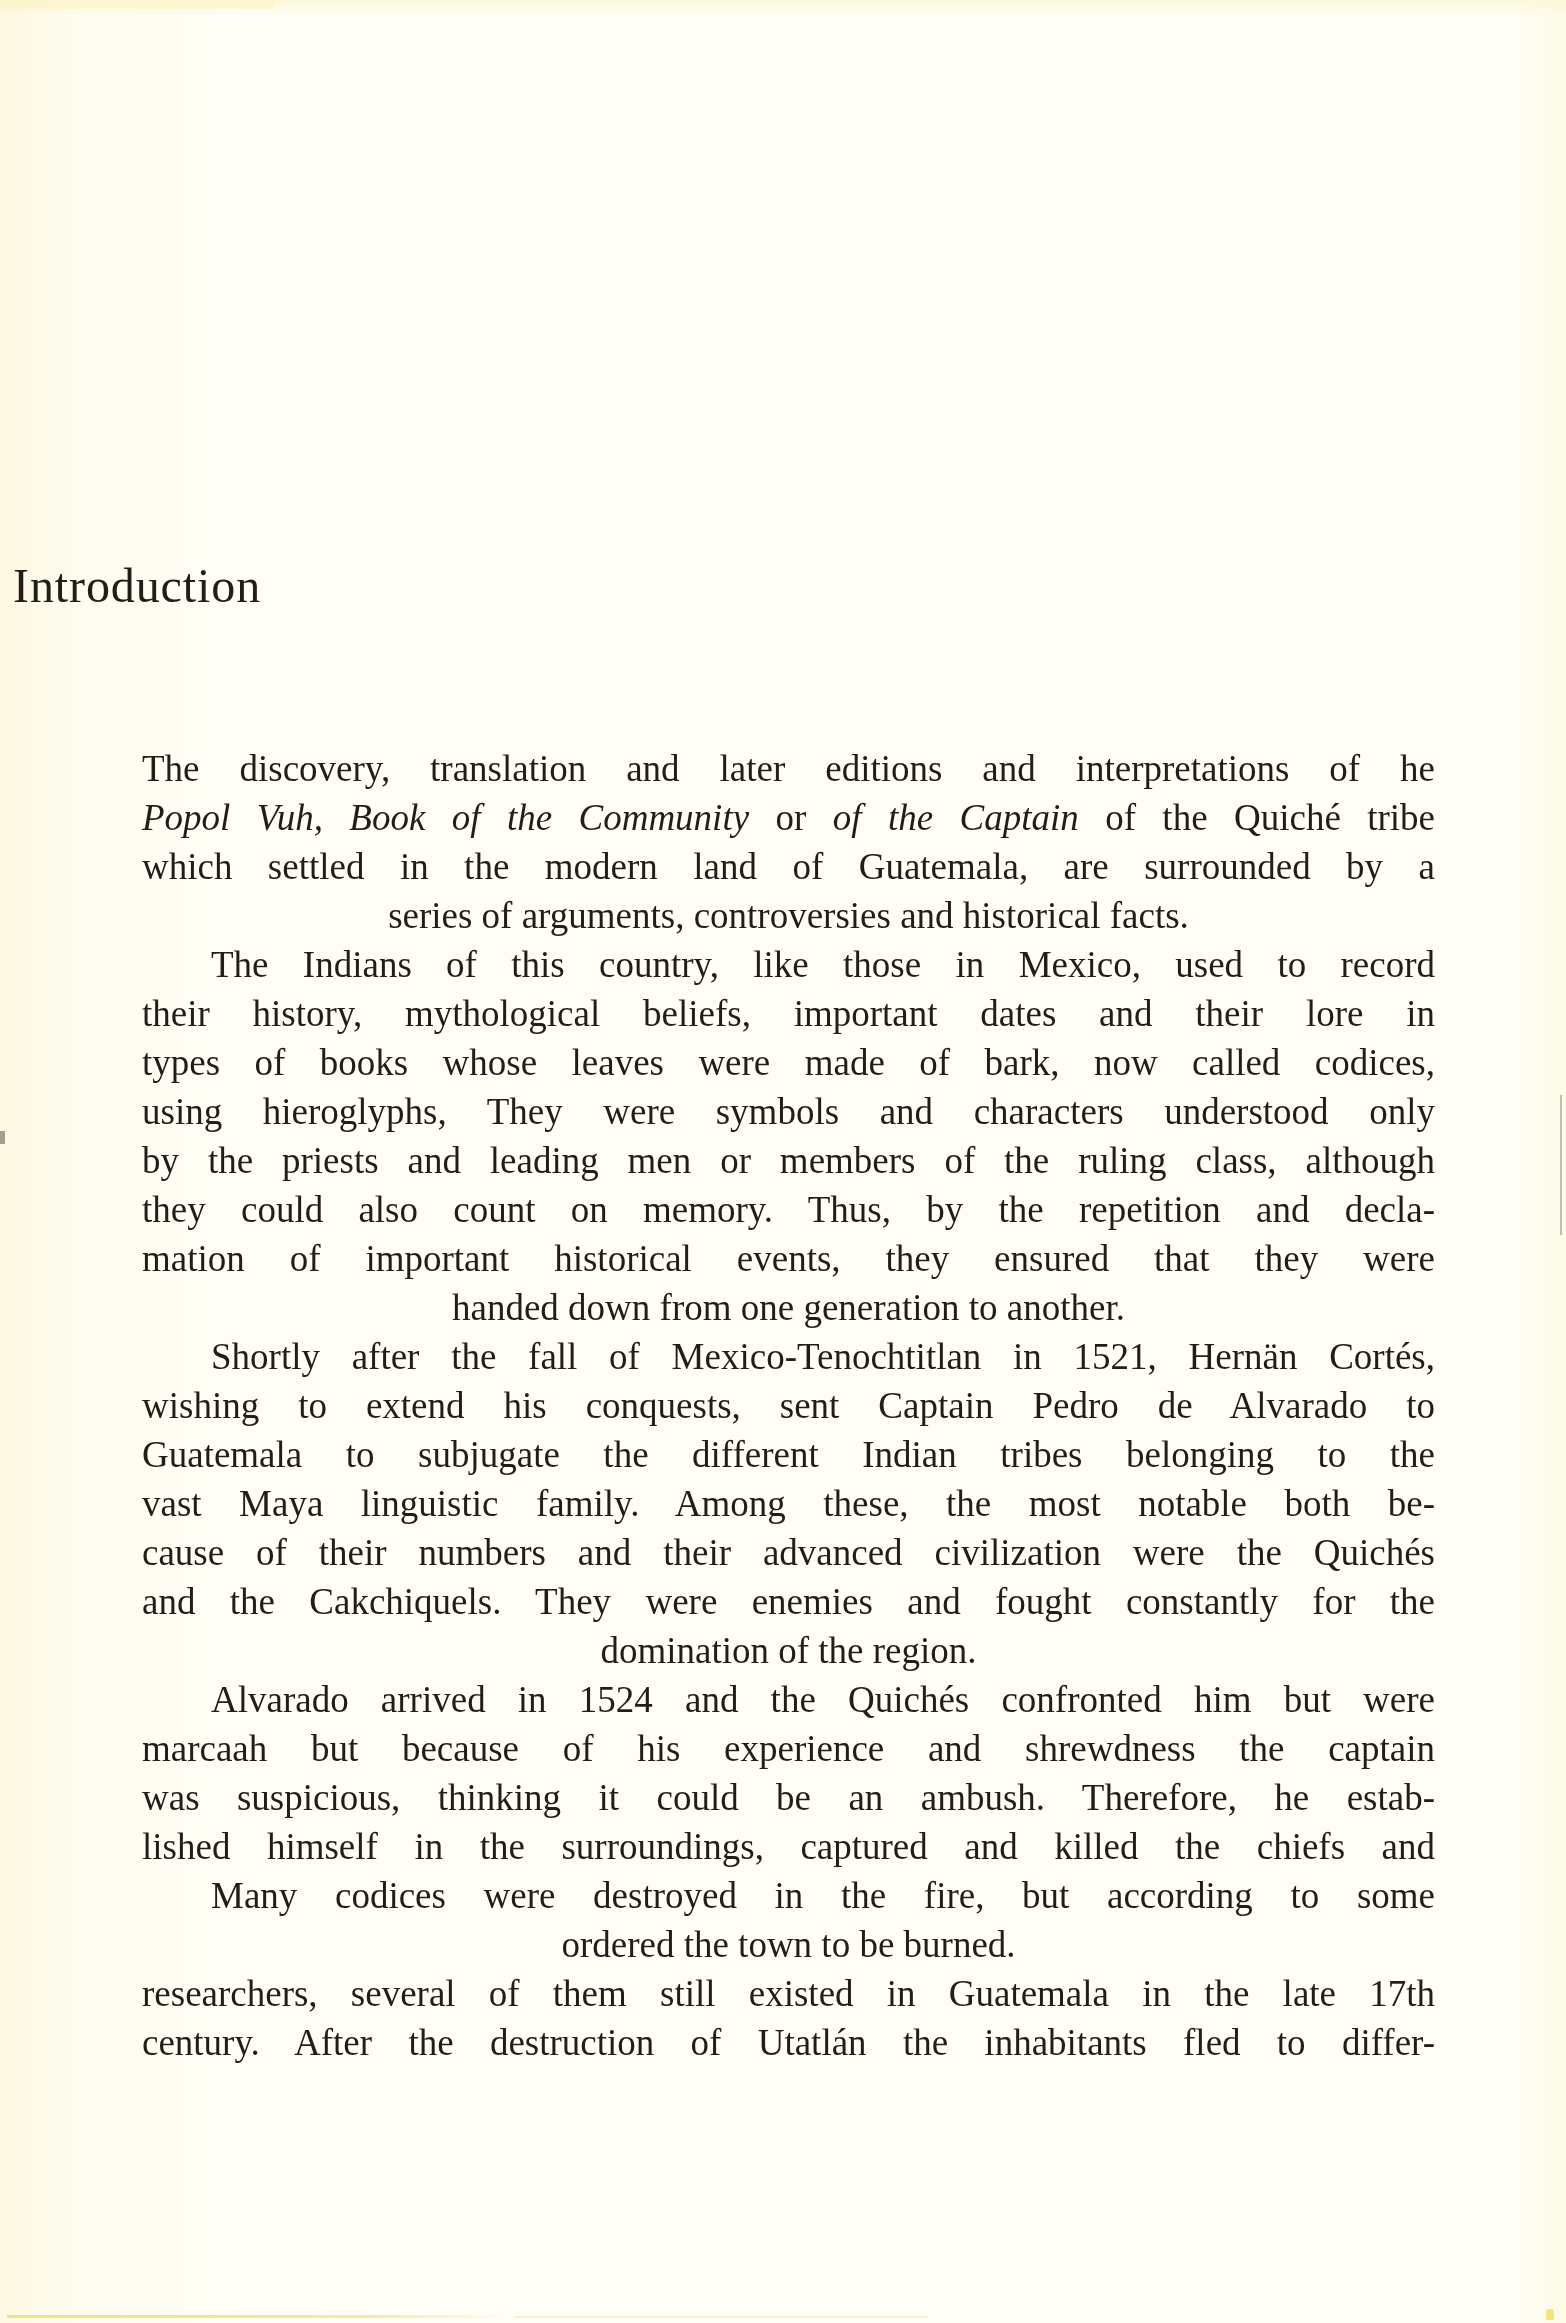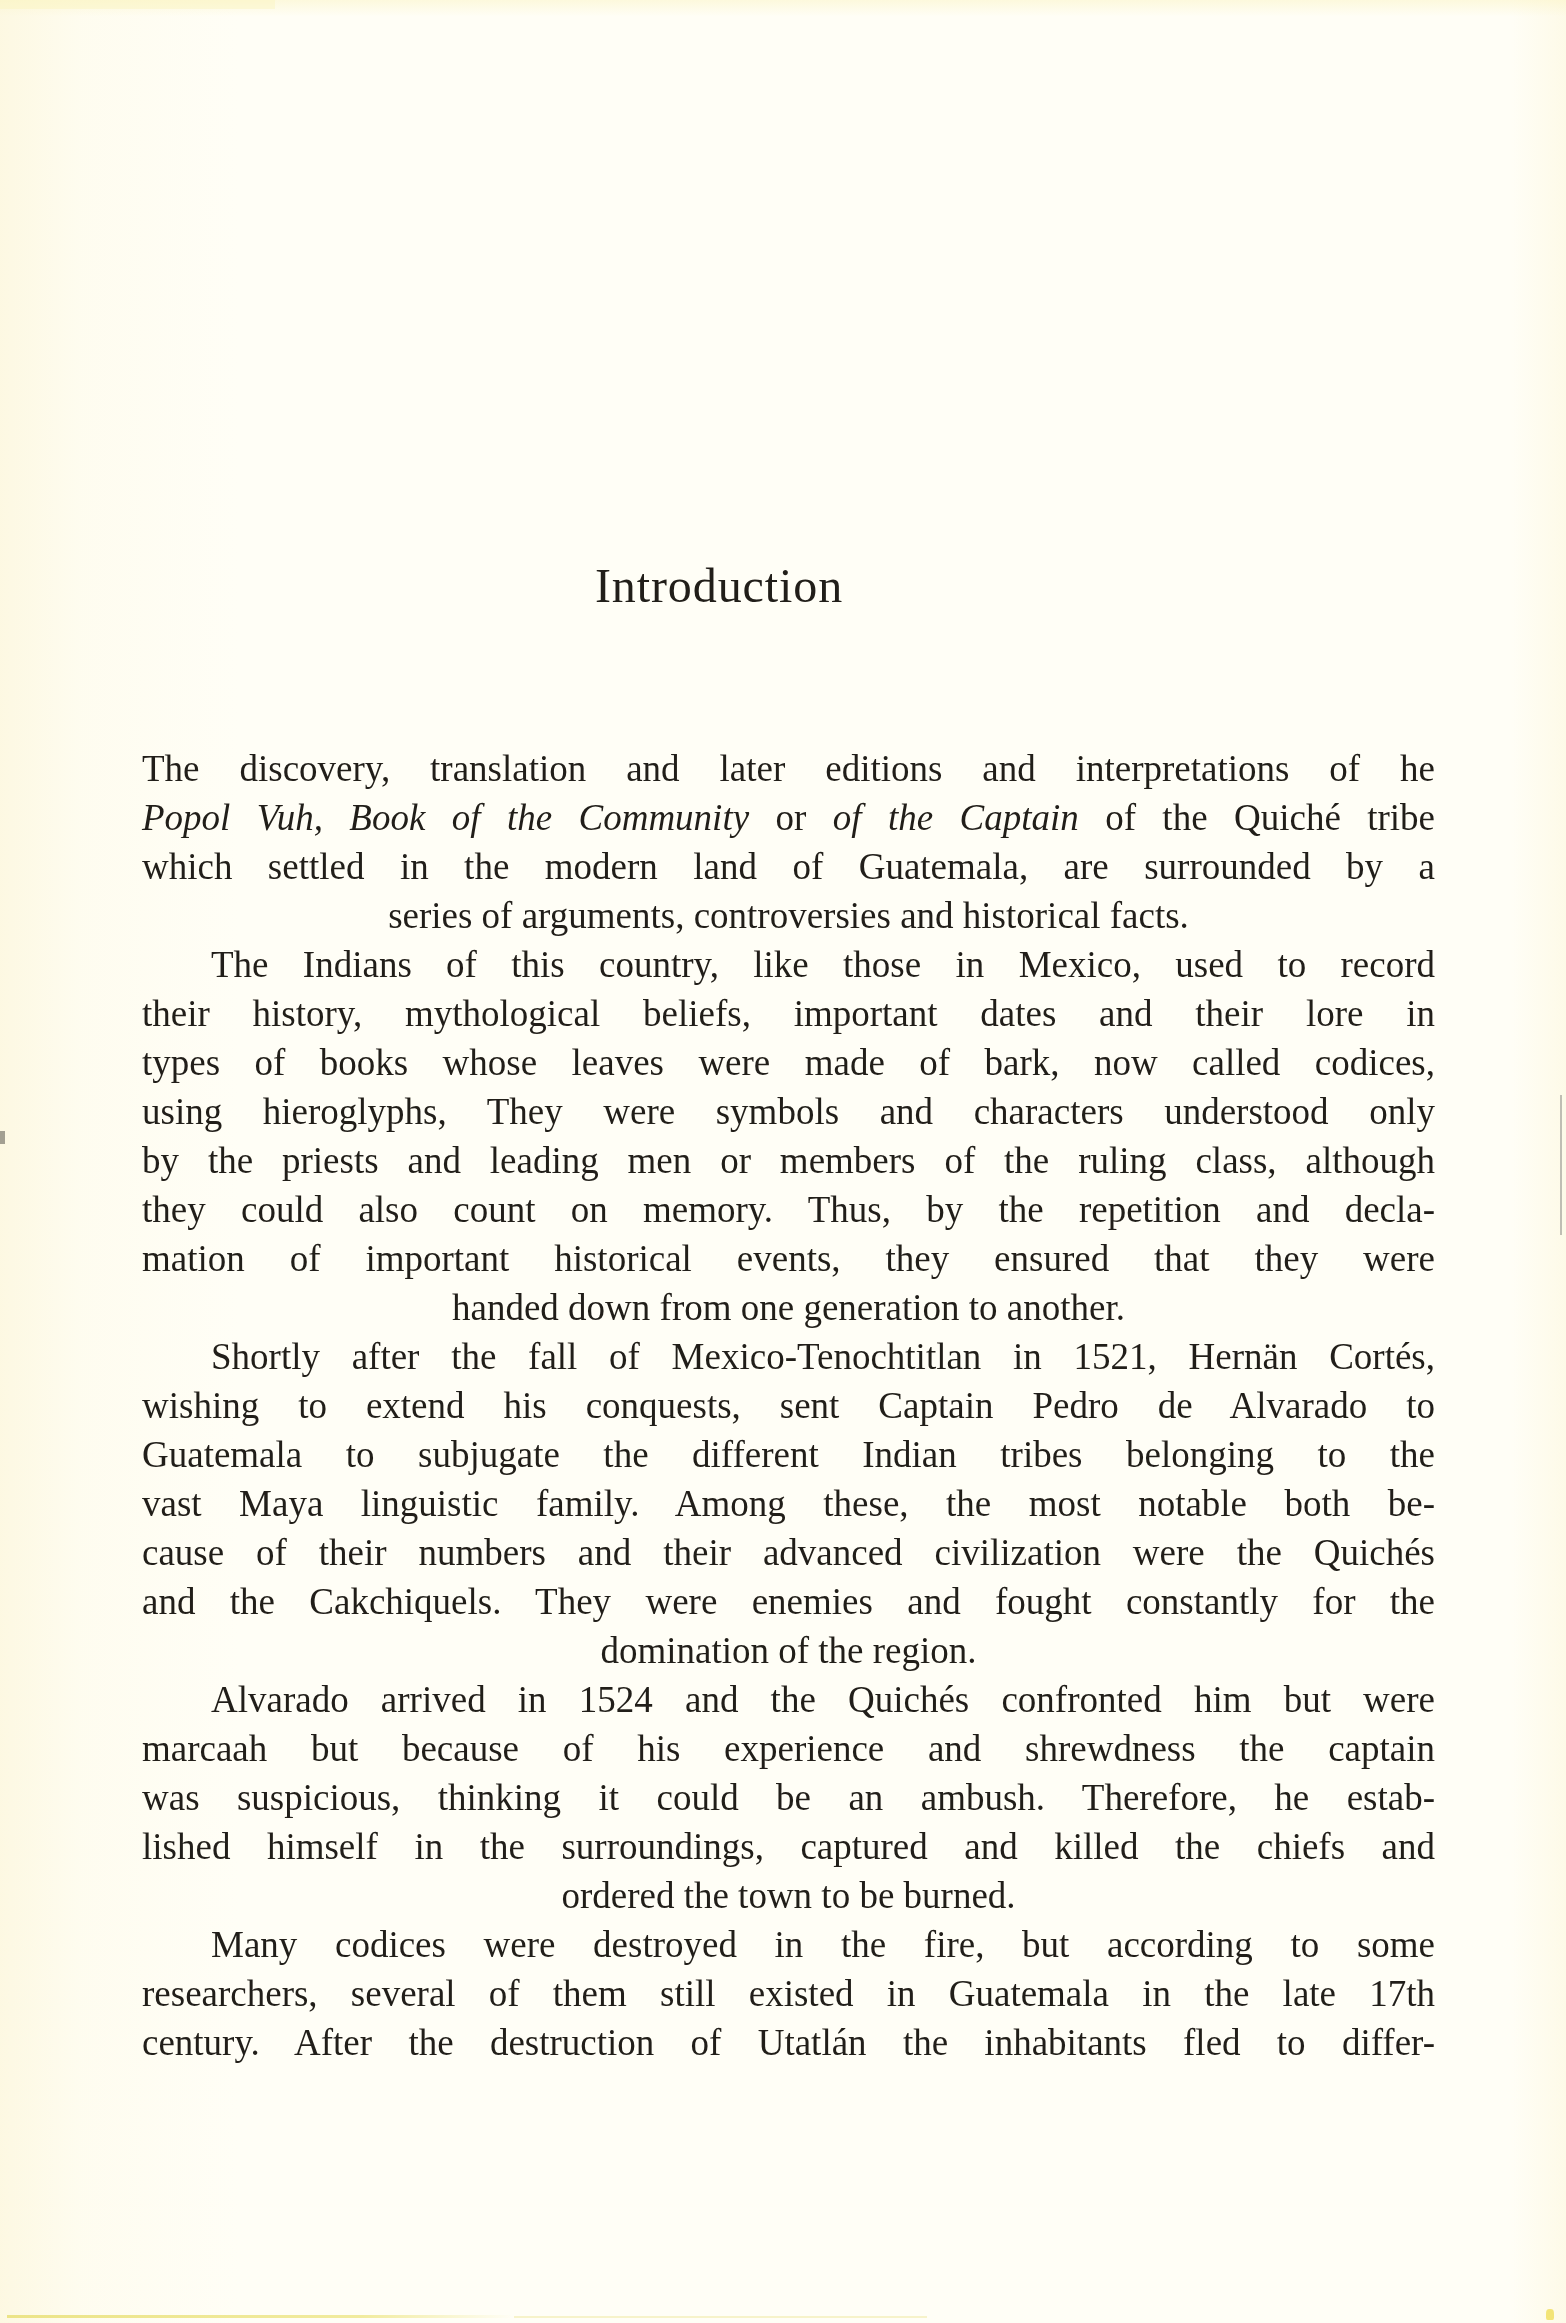--- a/index.html
+++ b/index.html
@@ -19,23 +19,22 @@
       linear-gradient(180deg, rgba(251,244,195,0.5) 0px, rgba(251,244,195,0) 16.5px),
       linear-gradient(270deg, rgba(251,244,210,0.4) 0px, rgba(251,244,210,0) 55px),
       var(--paper);
     overflow: hidden;
     font-family: "Liberation Serif", "DejaVu Serif", serif;
     color: var(--ink);
   }
   .heading-wrap {
     position: absolute;
     top: 558px;
-    left: 0;
+    left: 13px;
     width: 1438px;
-    text-align: center;
   }
   h1.heading {
     font-size: 48px;
     font-weight: normal;
     letter-spacing: 0.9px;
     line-height: 55px;
     display: inline-block;
   }
   .body-text {
     position: absolute;
@@ -134,22 +133,22 @@
       <div class="line justify"><span>wishing to extend his conquests, sent Captain Pedro de Alvarado to</span></div>
       <div class="line justify"><span>Guatemala to subjugate the different Indian tribes belonging to the</span></div>
       <div class="line justify"><span>vast Maya linguistic family. Among these, the most notable both be-</span></div>
       <div class="line justify"><span>cause of their numbers and their advanced civilization were the Quichés</span></div>
       <div class="line justify"><span>and the Cakchiquels. They were enemies and fought constantly for the</span></div>
       <div class="line"><span>domination of the region.</span></div>
       <div class="line justify indent"><span>Alvarado arrived in 1524 and the Quichés confronted him but were</span></div>
       <div class="line justify"><span>marcaah but  because of his experience and shrewdness the captain</span></div>
       <div class="line justify"><span>was suspicious, thinking it could be an ambush. Therefore, he estab-</span></div>
       <div class="line justify"><span>lished himself in the surroundings, captured and killed the chiefs and</span></div>
+      <div class="line justify indent"><span>Many codices were destroyed in the fire, but according to some</span></div>
       <div class="line"><span>ordered the town to be burned.</span></div>
-      <div class="line justify indent"><span>Many codices were destroyed in the fire, but according to some</span></div>
       <div class="line justify"><span>researchers, several of them still existed in Guatemala in the late 17th</span></div>
       <div class="line justify"><span>century. After the destruction of Utatlán the inhabitants fled to differ-</span></div>
     </div>
   <div class="scan-mark-left"></div>
   <div class="scan-streak-right"></div>
   <div class="scan-line-bottom"></div>
   <div class="scan-line-bottom-faint"></div>
   <div class="scan-dot-bottom-right"></div>
 </div>
 

